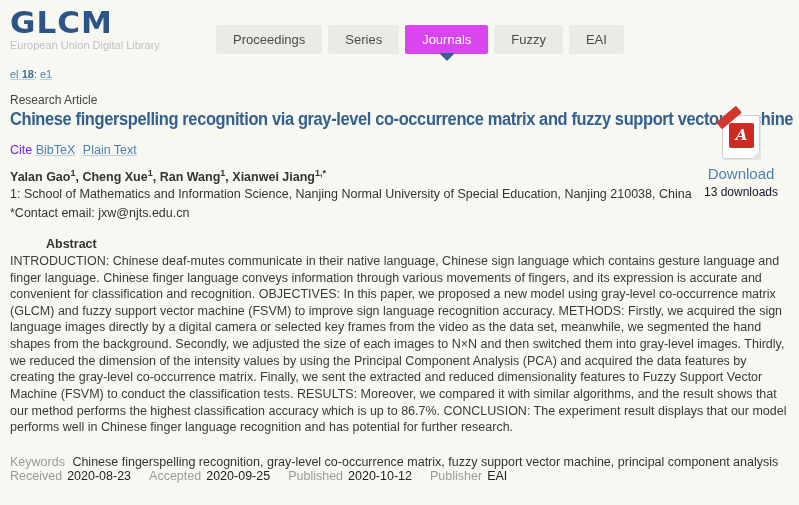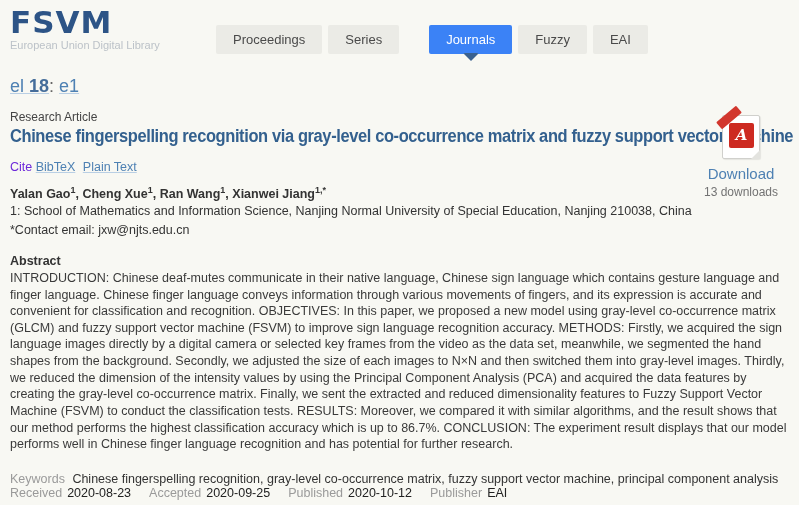--- a/index.html
+++ b/index.html
@@ -20,50 +20,50 @@
     font-size:31px; font-weight:bold; color:#2d5486;
     letter-spacing:1px; line-height:1; font-family:"DejaVu Sans", sans-serif;
   }
   .logo-tagline { font-size:11px; color:#bcc2c8; margin-top:1px; }
 
   .nav { position:absolute; left:216px; top:25px; display:flex; gap:6px; }
   .tab {
     display:inline-block; padding:7px 17px; background:#ebebe6; color:#4a4a4a;
     font-size:13px; border-radius:2px; cursor:pointer; position:relative; white-space:nowrap;
   }
-  .tab.active { background:#3b82f6; color:#fff;margin-left:24px; }
+  .tab.active { background:#d946ef; color:#fff; }
   .tab.active::after {
     content:""; position:absolute; left:50%; bottom:-7px; margin-left:-8px;
     border-left:8px solid transparent; border-right:8px solid transparent;
     border-top:8px solid #3a618f; border-radius:2px;
   }
 
   
   .main { padding:0 10px; }
 
-  .breadcrumb { margin-top:16px; font-size:18px; }
+  .breadcrumb { margin-top:8px; font-size:11px; }
   .breadcrumb a { color:#4e81b3; text-decoration:underline; text-decoration-color:#b9cfe4; cursor:pointer; }
   .breadcrumb .vol { font-weight:bold; color:#456d9a; }
   .breadcrumb .sep { color:#666; }
 
   .article-type { margin-top:13px; font-size:12px; color:#444; }
   .article-title {
     margin-top:2px; font-size:17.5px; font-weight:bold; color:#33608e;
     letter-spacing:-0.4px; transform:scaleX(0.94); transform-origin:left; white-space:nowrap;
   }
 
   .cite-row { margin-top:13px; font-size:12.5px; }
   .cite-label { color:#6d28d9; margin-right:0; }
   .cite-row a { color:#4e81b3; text-decoration:underline; text-decoration-color:#b9cfe4; margin-right:4px; cursor:pointer; }
 
   .authors { margin-top:11px; font-weight:bold; font-size:12.5px; color:#333; }
   .authors sup { font-size:9px; }
   .affiliation, .contact { margin-top:2px; font-size:12.5px; line-height:1.35; color:#333; }
 
-  .abstract-heading { margin-top:15px; font-weight:bold; font-size:12.5px; }
+  .abstract-heading { margin-top:15px; font-weight:bold; font-size:12.5px;margin-left:36px; }
   .abstract-text {
     margin-top:2px; font-size:12.5px; line-height:1.33; color:#3a3a3a;
     width:779px; text-align:left;
   }
 
   .keywords-row { margin-top:19px; font-size:12.5px; }
   .keywords-label { color:#9a9a9a; margin-right:4px; }
 
   .meta-row { margin-top:0; font-size:12.5px; display:flex; gap:18px; }
   .meta-label { color:#9a9a9a; margin-right:5px; }
@@ -89,28 +89,28 @@
     background:#d2372e; transform:rotate(-40deg); border-radius:1px;
   }
   .pdf-fold {
     position:absolute; right:-1px; bottom:-1px; width:0; height:0;
     border-left:9px solid transparent; border-bottom:9px solid #e3e3df;
   }
   .download-link {
     display:block; margin-top:6px; color:#4e81b3; font-size:15px;
     text-decoration:none; cursor:pointer;
   }
-  .download-count { margin-top:3px; color:#737373; font-size:12px; }
+  .download-count { margin-top:3px; color:#0f172a; font-size:12px; }
 </style>
 </head>
 <body>
 
 <div class="header">
   <div class="logo">
-    <div class="logo-text">FSVM</div>
+    <div class="logo-text">GLCM</div>
     <div class="logo-tagline">European Union Digital Library</div>
   </div>
   <div class="nav">
     <span class="tab">Proceedings</span>
     <span class="tab">Series</span>
     <span class="tab active">Journals</span>
     <span class="tab">Fuzzy</span>
     <span class="tab">EAI</span>
   </div>
 </div>

